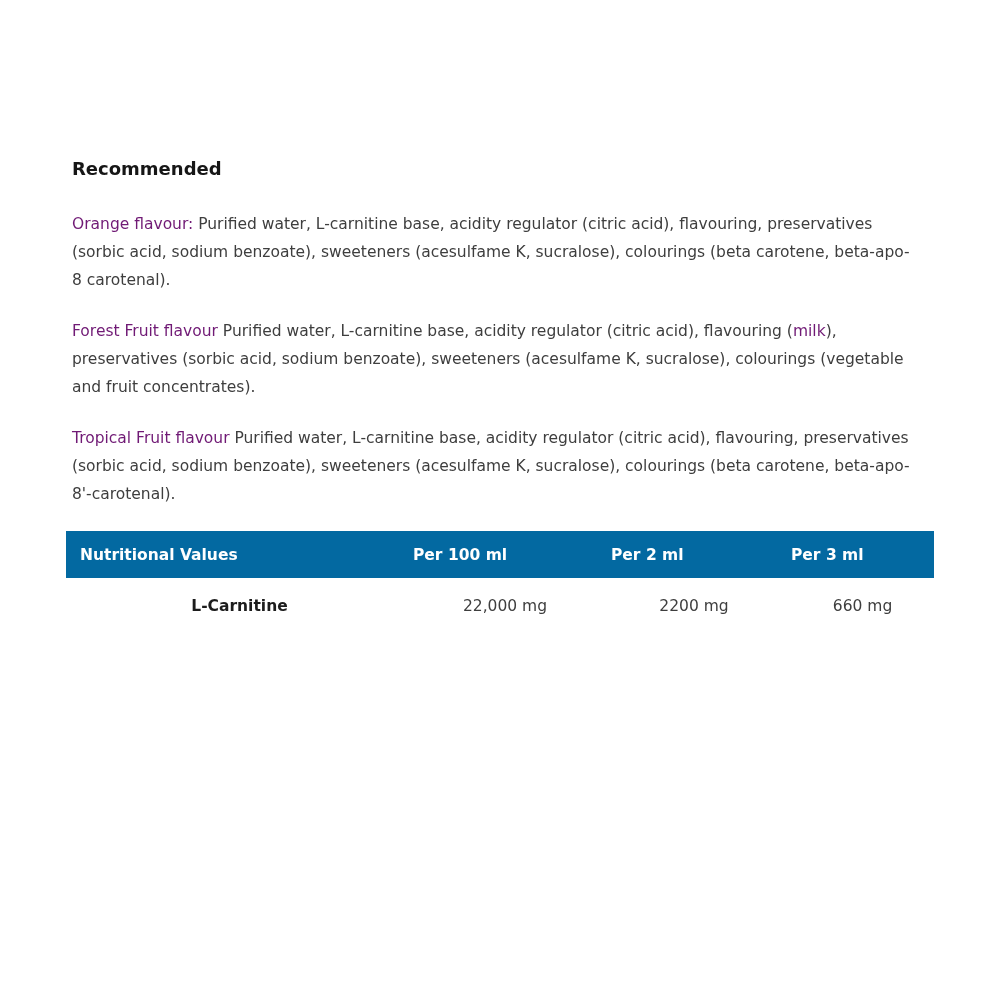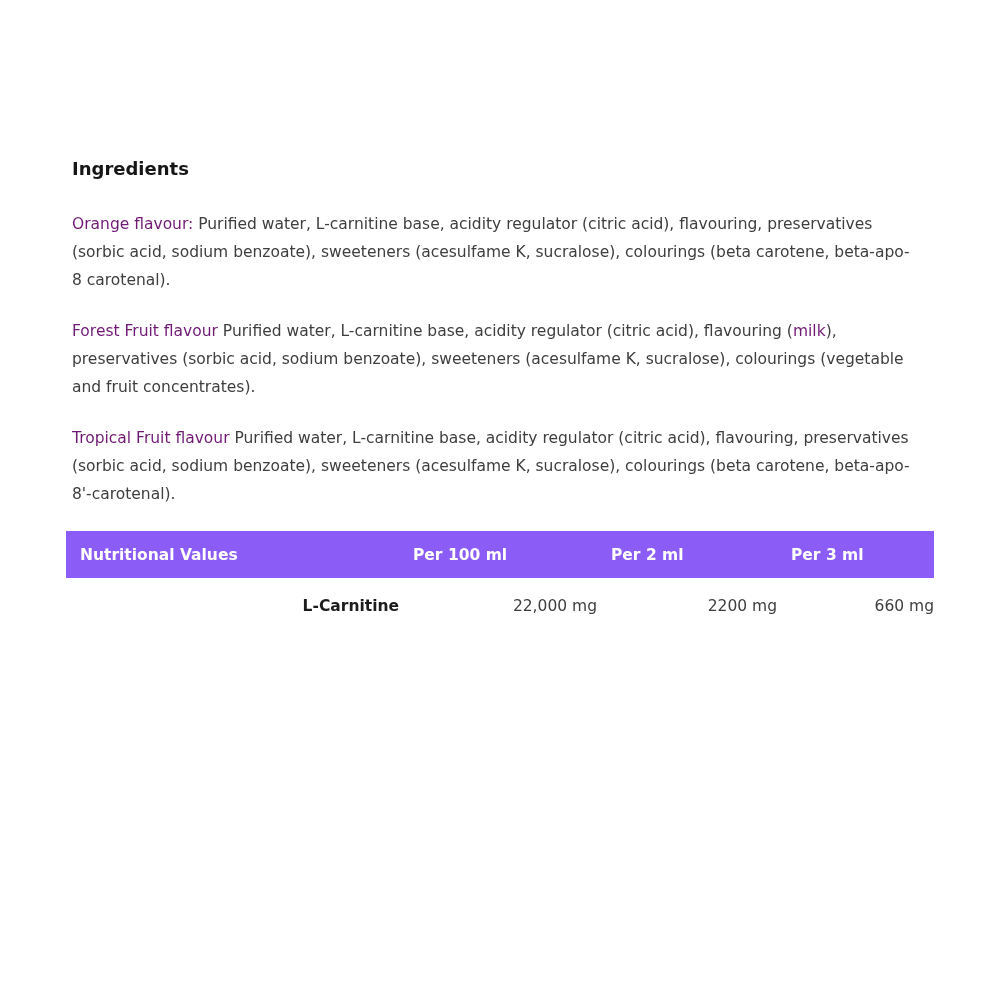--- a/index.html
+++ b/index.html
@@ -37,48 +37,48 @@
   table.nutrition-table {
     width: 868px;
     border-collapse: collapse;
     table-layout: fixed;
   }
   table.nutrition-table col.c1 { width: 333px; }
   table.nutrition-table col.c2 { width: 198px; }
   table.nutrition-table col.c3 { width: 180px; }
   table.nutrition-table col.c4 { width: 157px; }
   table.nutrition-table th {
-    background: #8b5cf6;
+    background: #0369a1;
     color: #ffffff;
     font-size: 15.5px;
     font-weight: 700;
     text-align: left;
     height: 47px;
     padding: 0 0 0 14px;
     vertical-align: middle;
   }
   table.nutrition-table td {
     padding: 14px 0 12px 14px;
-    text-align: right;
+    text-align: center;
     vertical-align: middle;
     font-size: 15.5px;
     color: #3e3e3e;
   }
   table.nutrition-table td.row-name {
     font-weight: 700;
     color: #1c1c1c;
   }
 </style>
 </head>
 <body>
 
 <div class="page">
 
   <div class="section-ingredients">
-    <h2 class="heading">Ingredients</h2>
+    <h2 class="heading">Recommended</h2>
 
     <p class="para"><strong>Orange flavour:</strong><span> Purified water, L-carnitine base, acidity regulator (citric acid), flavouring, preservatives (sorbic acid, sodium benzoate), sweeteners (acesulfame K, sucralose), colourings (beta carotene, beta-apo-8 carotenal).</span></p>
 
     <p class="para"><strong>Forest Fruit flavour</strong><span> Purified water, L-carnitine base, acidity regulator (citric acid), flavouring (</span><strong>milk</strong><span>), preservatives (sorbic acid, sodium benzoate), sweeteners (acesulfame K, sucralose), colourings (vegetable and fruit concentrates).</span></p>
 
     <p class="para"><strong>Tropical Fruit flavour</strong><span> Purified water, L-carnitine base, acidity regulator (citric acid), flavouring, preservatives (sorbic acid, sodium benzoate), sweeteners (acesulfame K, sucralose), colourings (beta carotene, beta-apo-8'-carotenal).</span></p>
   </div>
 
   <div class="section-nutrition">
 

